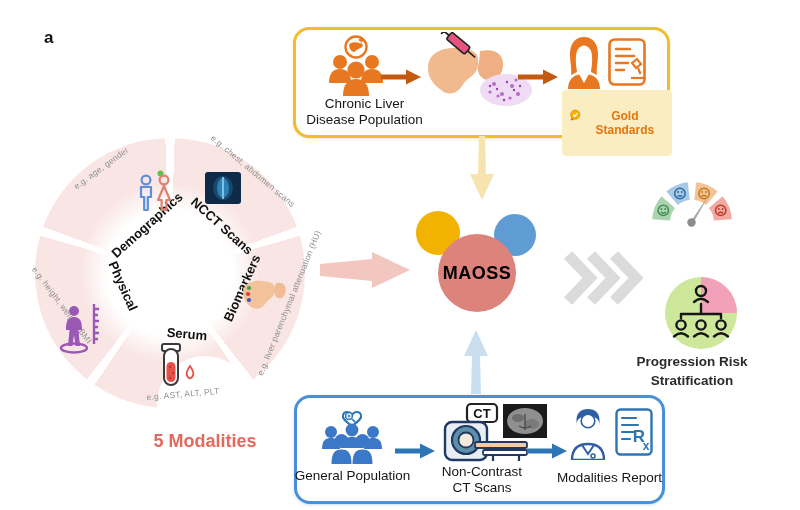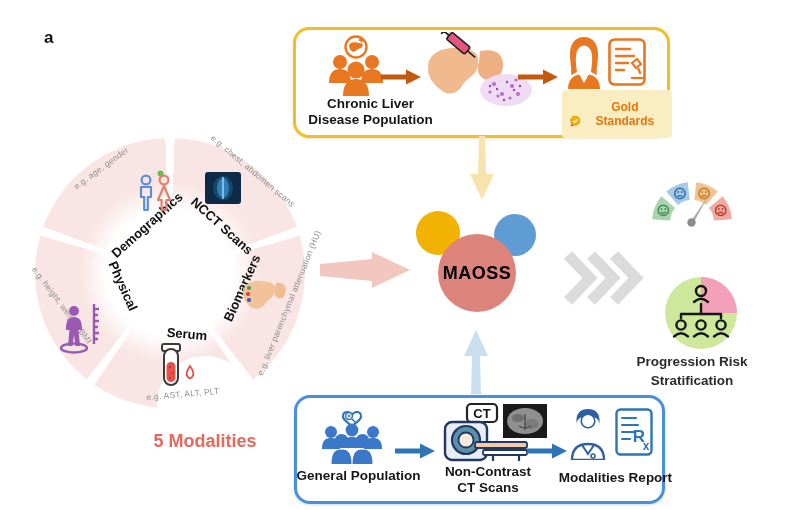--- a/index.html
+++ b/index.html
@@ -1,40 +1,40 @@
 <!DOCTYPE html>
 <html><head>
 <meta charset="utf-8">
 <style>
   html,body{margin:0;padding:0;background:#fff;}
   #fig{position:relative;width:800px;height:510px;background:#ffffff;overflow:hidden;
        font-family:"Liberation Sans",sans-serif;color:#1a1a1a;}
   .abs{position:absolute;}
   .ctr{transform:translate(-50%,-50%);}
-  .lbl{font-weight:bold;font-size:13.5px;line-height:1.18;text-align:center;white-space:pre-line;color:#161616;padding-left:6px;}
+  .lbl{font-weight:normal;font-size:13.5px;line-height:1.18;text-align:center;white-space:pre-line;color:#161616;}
   .flowbox{position:absolute;background:#fff;border-radius:16px;}
   .goldbox{border:3px solid #EFBE2A;box-shadow:0 1px 3px rgba(200,160,30,.25);}
   .bluebox{border:3px solid #4A90D9;box-shadow:0 1px 3px rgba(60,120,200,.25);}
   .ring{position:absolute;left:35px;top:138px;width:270px;height:270px;border-radius:50%;
     background:
       radial-gradient(circle, #ffffff 0 33%, rgba(255,255,255,0) 47%, rgba(255,255,255,0) 70%, rgba(255,255,255,.78) 96%, #fff 100%),
       conic-gradient(from 0deg,
         #fff 0deg 2deg, #F9E6E4 2deg 70deg, #fff 70deg 74deg,
         #F9E6E4 74deg 142deg, #fff 142deg 146deg,
         #F9E6E4 146deg 214deg, #fff 214deg 218deg,
         #F9E6E4 218deg 286deg, #fff 286deg 290deg,
         #F9E6E4 290deg 358deg, #fff 358deg 360deg);
   }
   .ringcenter{position:absolute;left:122px;top:218px;width:96px;height:96px;border-radius:50%;background:#fff;
     display:flex;align-items:flex-end;justify-content:center;}
   .centerlabel{font-weight:bold;font-size:18px;color:#E4695C;white-space:nowrap;}
   .wedgelbl{position:absolute;font-weight:bold;font-size:13px;color:#111;white-space:nowrap;}
   .exnote{position:absolute;font-size:8.5px;color:#8F8F8F;white-space:nowrap;letter-spacing:.2px;}
-  .badge-gold{display:inline-flex;align-items:flex-end;gap:4px;background:#FBEDC2;border-radius:4px;
-    padding:10px 7px;color:#E2770D;font-weight:bold;font-size:12px;}
+  .badge-gold{display:inline-flex;align-items:flex-start;gap:4px;background:#FBEDC2;border-radius:4px;
+    padding:19px 7px;color:#E2770D;font-weight:bold;font-size:12px;}
   .circ{position:absolute;border-radius:50%;}
   .outlbl{position:absolute;width:170px;text-align:center;font-weight:bold;font-size:13.5px;line-height:1.4;
     color:#2B2B2B;white-space:pre-line;}
   .panel-a{position:absolute;left:44px;top:28px;font-weight:bold;font-size:17px;color:#111;}
 </style>
 </head>
 <body>
 
 <div id="fig">
 

